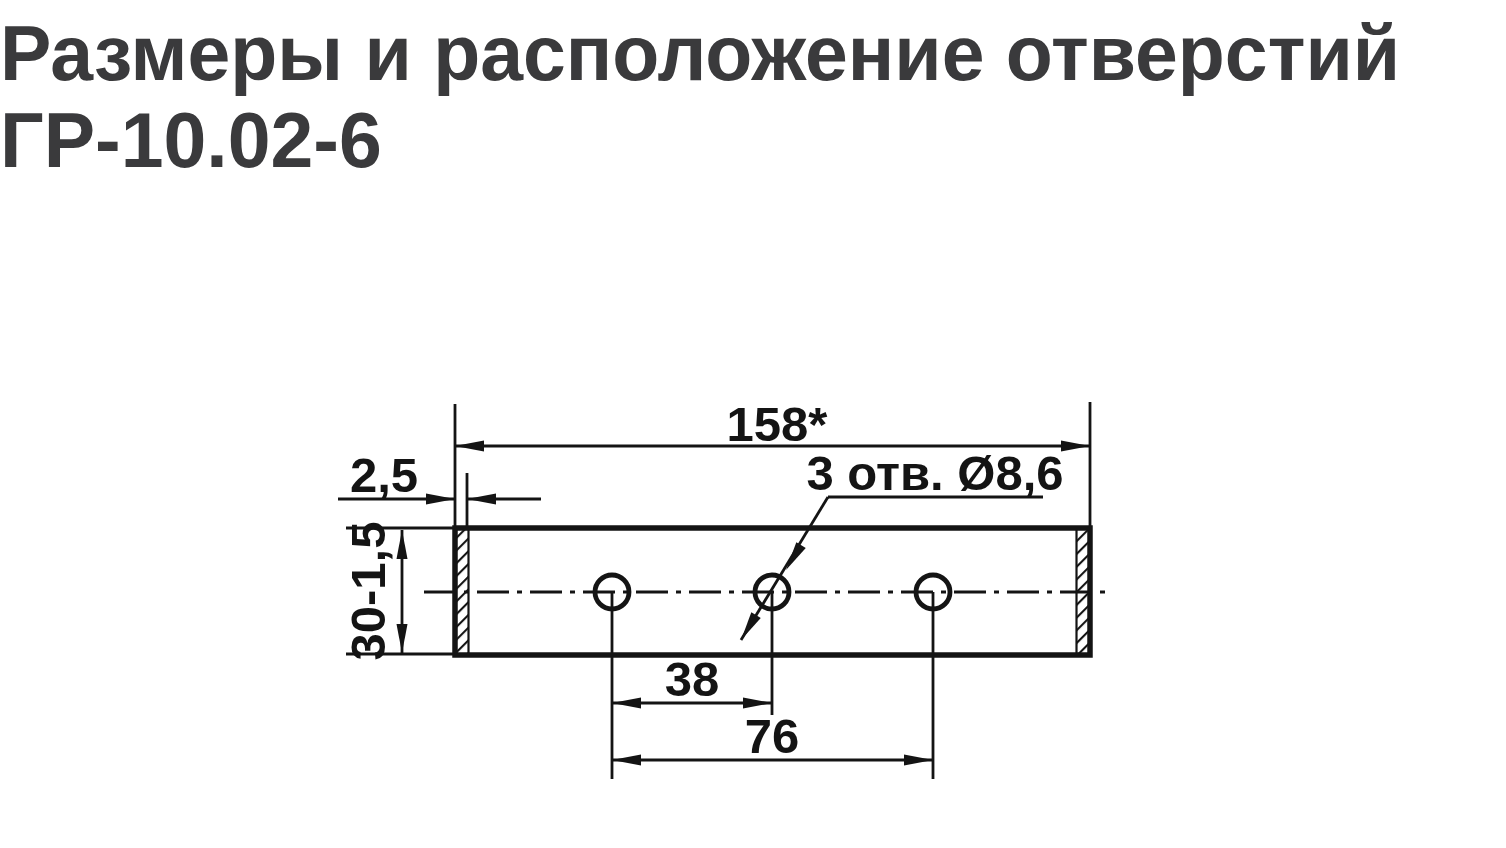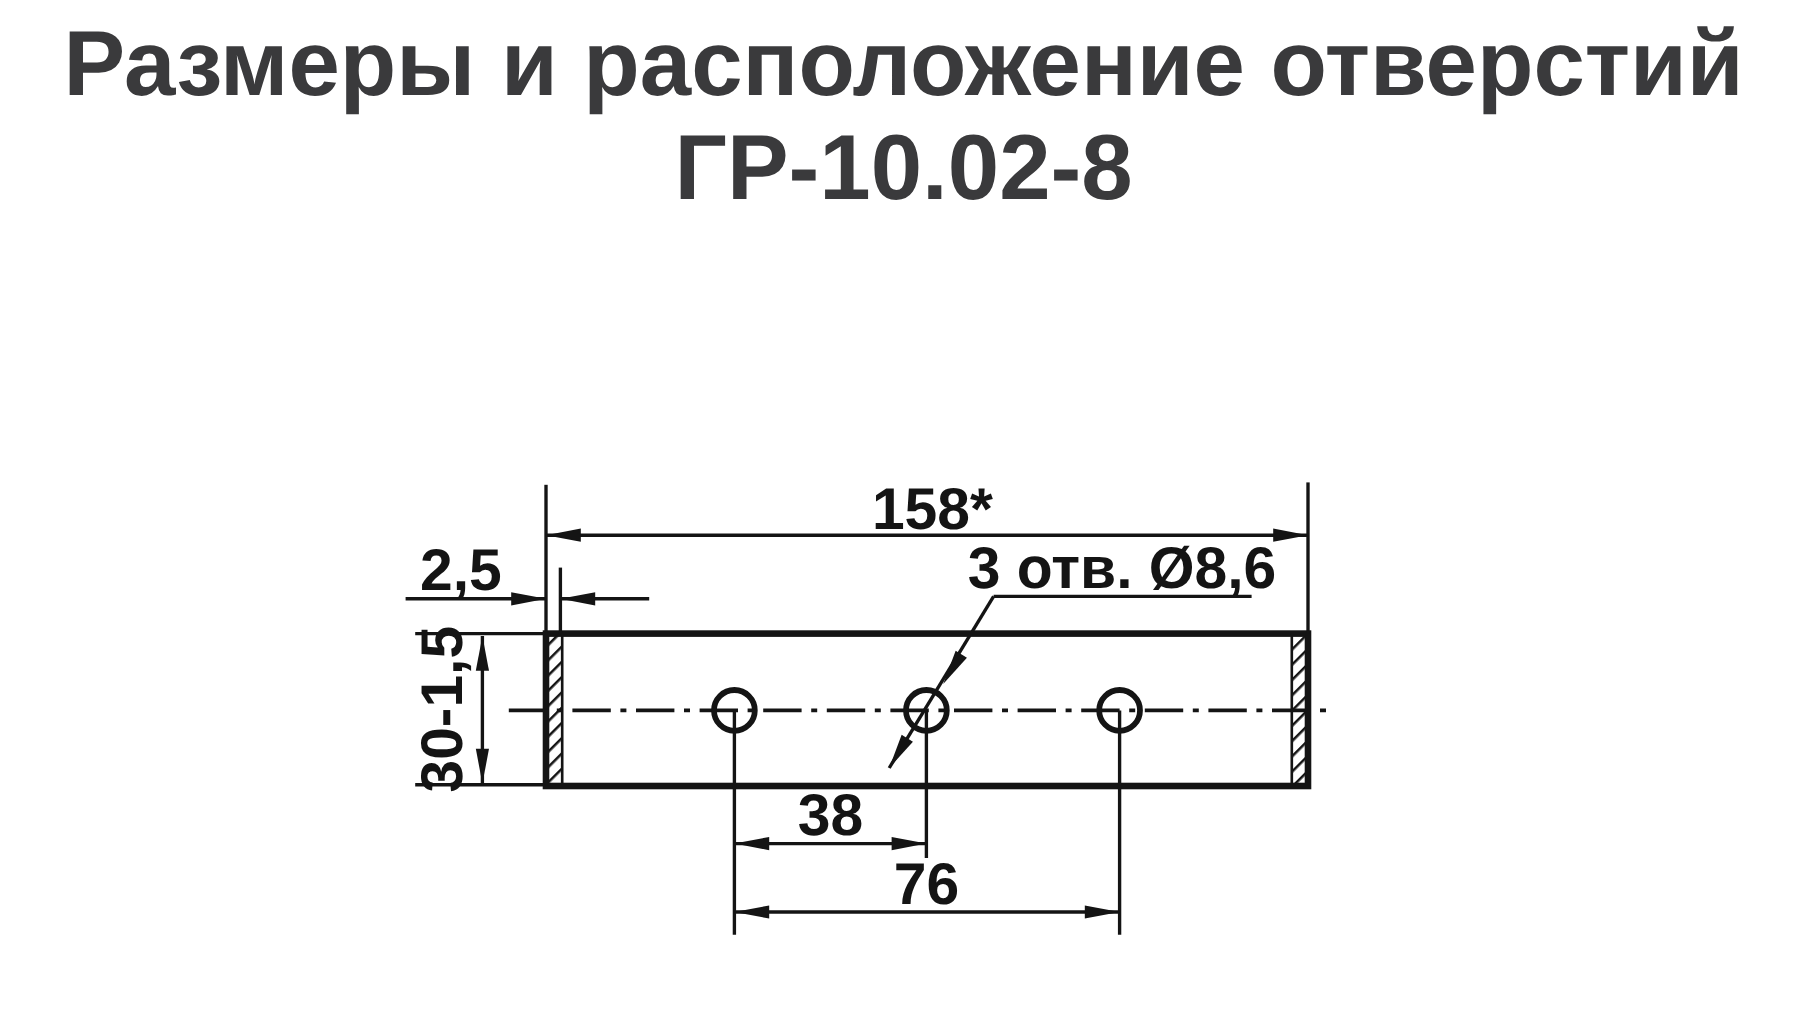--- a/index.html
+++ b/index.html
@@ -1,33 +1,33 @@
 <!DOCTYPE html>
 <html><head>
 <meta charset="utf-8">
 <style>
   html,body{margin:0;padding:0;background:#ffffff;}
   body{width:1506px;height:848px;position:relative;overflow:hidden;
        font-family:"Liberation Sans",sans-serif;}
   .canvas{position:absolute;inset:0;background:#ffffff;}
-  .title{position:absolute;top:10px;left:0;width:1506px;text-align:center;
+  .title{position:absolute;top:10px;left:0;width:1506px;text-align:left;
          font-weight:bold;font-size:77px;line-height:87px;color:#3a3a3c;
          letter-spacing:0px;}
   svg{position:absolute;left:0;top:0;}
   svg text{font-family:"Liberation Sans",sans-serif;font-weight:bold;
            font-size:49px;fill:#141414;}
 </style>
 </head>
 <body>
 
 <div class="canvas">
 
   <div class="title">
     <div>Размеры и расположение отверстий</div>
-    <div>ГР-10.02-8</div>
+    <div>ГР-10.02-6</div>
   </div>
 
   <svg width="1506" height="848" viewBox="0 0 1506 848">
     <defs>
       <pattern id="hatch" width="9" height="9" patternUnits="userSpaceOnUse" patternTransform="rotate(45)">
         <line x1="1" y1="0" x2="1" y2="9" stroke="#141414" stroke-width="2.2"></line>
       </pattern>
       <path id="arrow" d="M0,0 L-29,-5.5 L-29,5.5 Z"></path>
     </defs>
 

